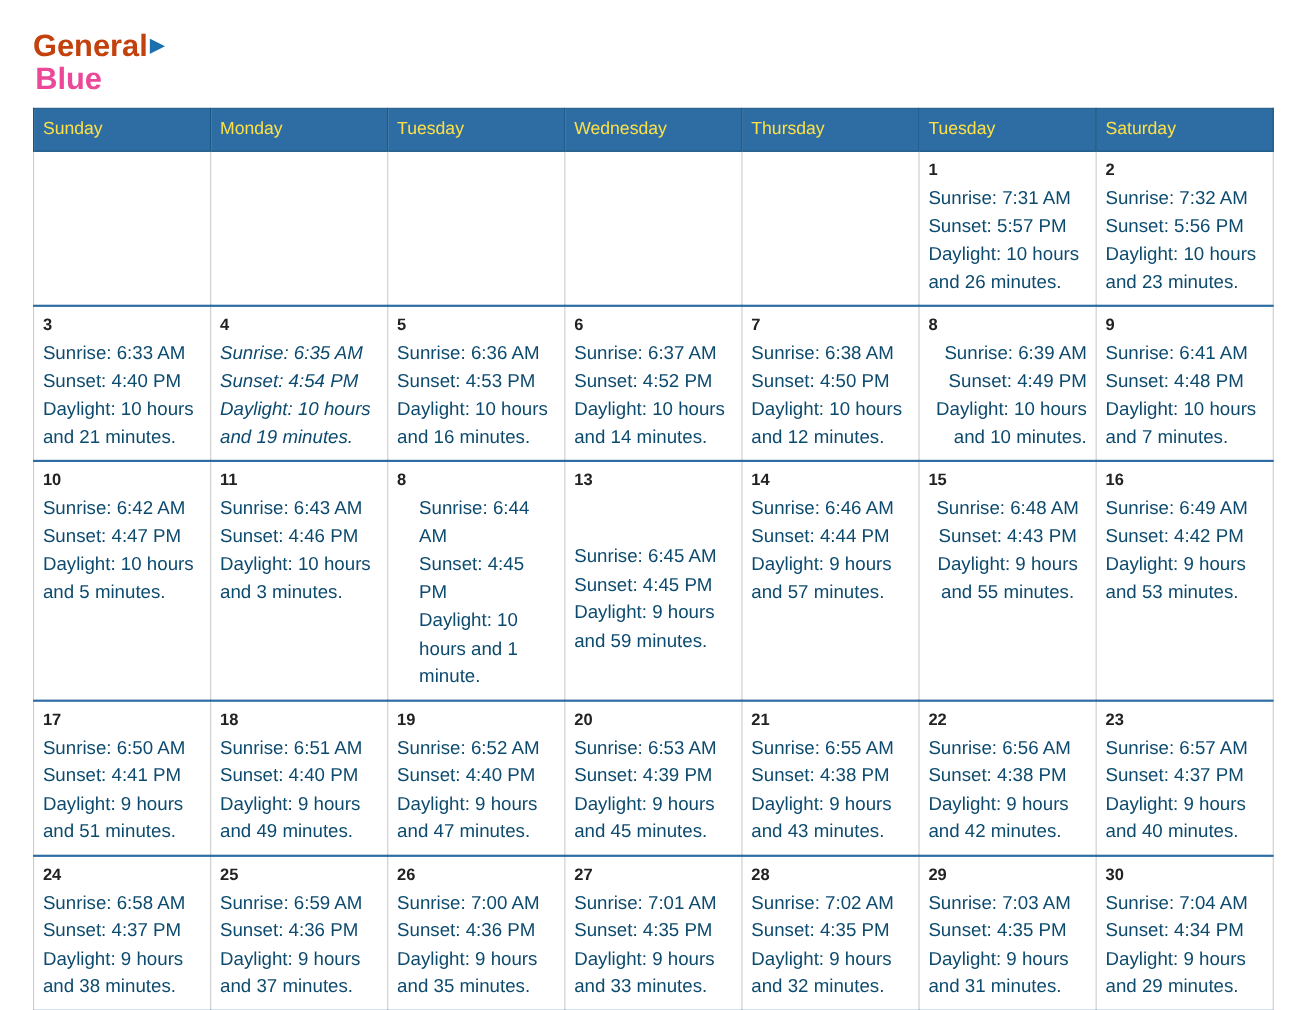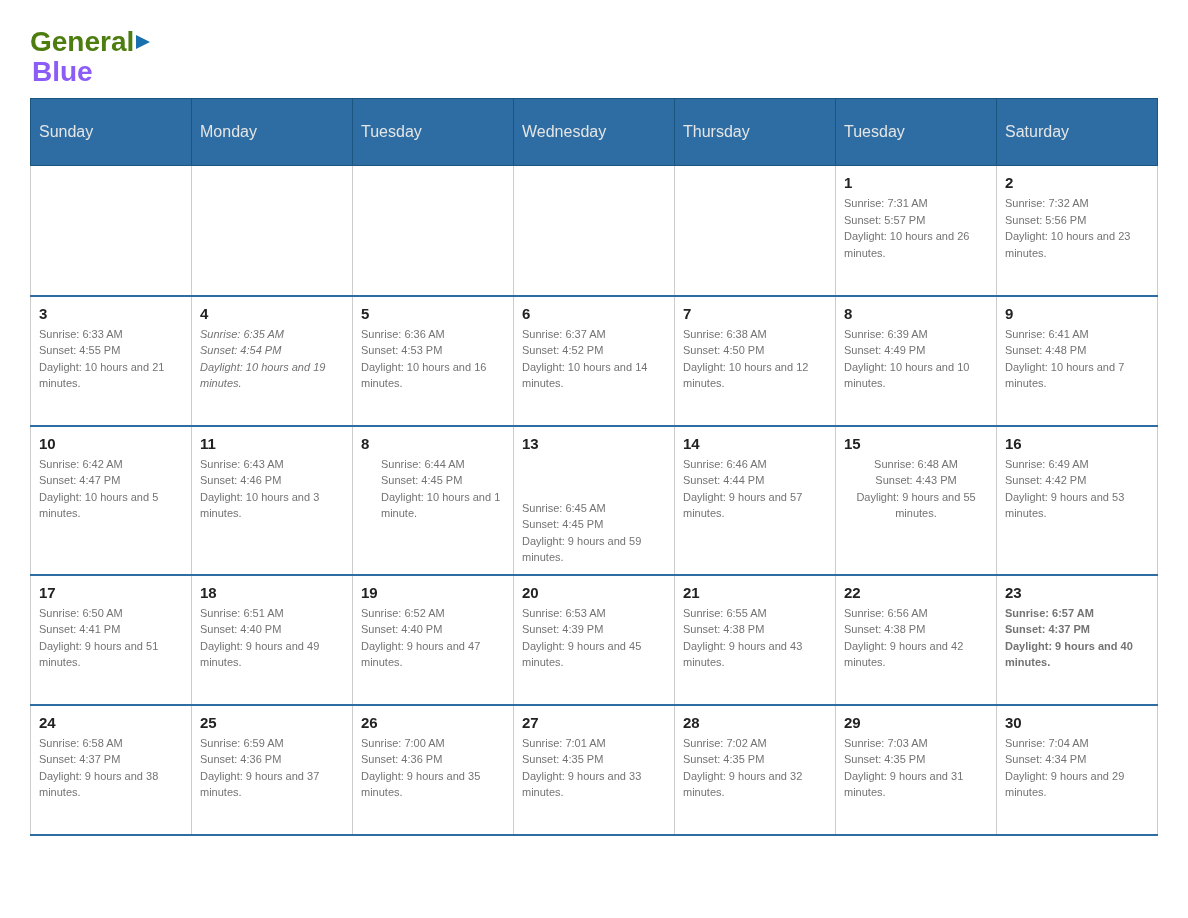--- a/index.html
+++ b/index.html
@@ -35,22 +35,22 @@
       color: #555;
       margin-top: 4px;
     }
     .calendar {
       width: 100%;
       border-collapse: collapse;
       margin-top: 10px;
     }
     .calendar thead tr th {
       background-color: #2d6da3;
-      color: #e5e5e5;
-      padding: 24px 8px;
+      color: #fde047;
+      padding: 10px 8px;
       font-size: 16px;
       font-weight: normal;
       text-align: left;
       border: 1px solid #1a5580;
     }
     .calendar tbody tr td {
       vertical-align: top;
       padding: 8px;
       border: 1px solid #ccc;
       font-size: 13px;
@@ -63,39 +63,39 @@
       border-bottom: 2px solid #2d6da3;
     }
     .day-number {
       font-size: 15px;
       font-weight: bold;
       color: #222;
       display: block;
       margin-bottom: 4px;
     }
     .day-info {
-      font-size: 11px;
-      color: #737373;
+      font-size: 17px;
+      color: #0c4a6e;
       line-height: 1.5;
     }
     .empty-cell { background: #fff; }
   </style>
 </head>
 <body>
 
 <div class="header">
   <div class="logo">
-  <div style="display:flex; align-items:center; font-size:28px; font-weight:bold; color:#4d7c0f;">
+  <div style="display:flex; align-items:center; font-size:28px; font-weight:bold; color:#c2410c;">
     <span>General</span>
     <svg width="18" height="18" viewBox="0 0 18 18" style="margin-left:2px;">
       <polygon points="0,2 14,9 0,16" fill="#1a6faf"></polygon>
     </svg>
   </div>
   <div style="display:flex; align-items:center; font-size:28px; font-weight:bold; margin-top:-4px; padding-left:2px;">
-    <span style="color:#8b5cf6;">Blue</span>
+    <span style="color:#ec4899;">Blue</span>
   </div>
 </div>
   <div class="title-area">
     <div class="month-title"></div>
     <div class="location"></div>
   </div>
 </div>
 
 <table class="calendar">
   <thead>
@@ -126,21 +126,21 @@
           <span class="day-number">2</span>
           <div class="day-info" style="white-space: pre-line;">Sunrise: 7:32 AM
 Sunset: 5:56 PM
 Daylight: 10 hours and 23 minutes.</div>
         </td>
       </tr>
       <tr>
         <td>
           <span class="day-number">3</span>
           <div class="day-info" style="white-space: pre-line;">Sunrise: 6:33 AM
-Sunset: 4:55 PM
+Sunset: 4:40 PM
 Daylight: 10 hours and 21 minutes.</div>
         </td>
         <td>
           <span class="day-number">4</span>
           <div class="day-info" style="white-space: pre-line; font-style: italic;">Sunrise: 6:35 AM
 Sunset: 4:54 PM
 Daylight: 10 hours and 19 minutes.</div>
         </td>
         <td>
           <span class="day-number">5</span>
@@ -155,21 +155,21 @@
 Daylight: 10 hours and 14 minutes.</div>
         </td>
         <td>
           <span class="day-number">7</span>
           <div class="day-info" style="white-space: pre-line;">Sunrise: 6:38 AM
 Sunset: 4:50 PM
 Daylight: 10 hours and 12 minutes.</div>
         </td>
         <td>
           <span class="day-number">8</span>
-          <div class="day-info" style="white-space: pre-line;">Sunrise: 6:39 AM
+          <div class="day-info" style="white-space: pre-line; text-align: right;">Sunrise: 6:39 AM
 Sunset: 4:49 PM
 Daylight: 10 hours and 10 minutes.</div>
         </td>
         <td>
           <span class="day-number">9</span>
           <div class="day-info" style="white-space: pre-line;">Sunrise: 6:41 AM
 Sunset: 4:48 PM
 Daylight: 10 hours and 7 minutes.</div>
         </td>
       </tr>
@@ -249,21 +249,21 @@
 Daylight: 9 hours and 43 minutes.</div>
         </td>
         <td>
           <span class="day-number">22</span>
           <div class="day-info" style="white-space: pre-line;">Sunrise: 6:56 AM
 Sunset: 4:38 PM
 Daylight: 9 hours and 42 minutes.</div>
         </td>
         <td>
           <span class="day-number">23</span>
-          <div class="day-info" style="white-space: pre-line; font-weight: bold;">Sunrise: 6:57 AM
+          <div class="day-info" style="white-space: pre-line;">Sunrise: 6:57 AM
 Sunset: 4:37 PM
 Daylight: 9 hours and 40 minutes.</div>
         </td>
       </tr>
       <tr>
         <td>
           <span class="day-number">24</span>
           <div class="day-info" style="white-space: pre-line;">Sunrise: 6:58 AM
 Sunset: 4:37 PM
 Daylight: 9 hours and 38 minutes.</div>

